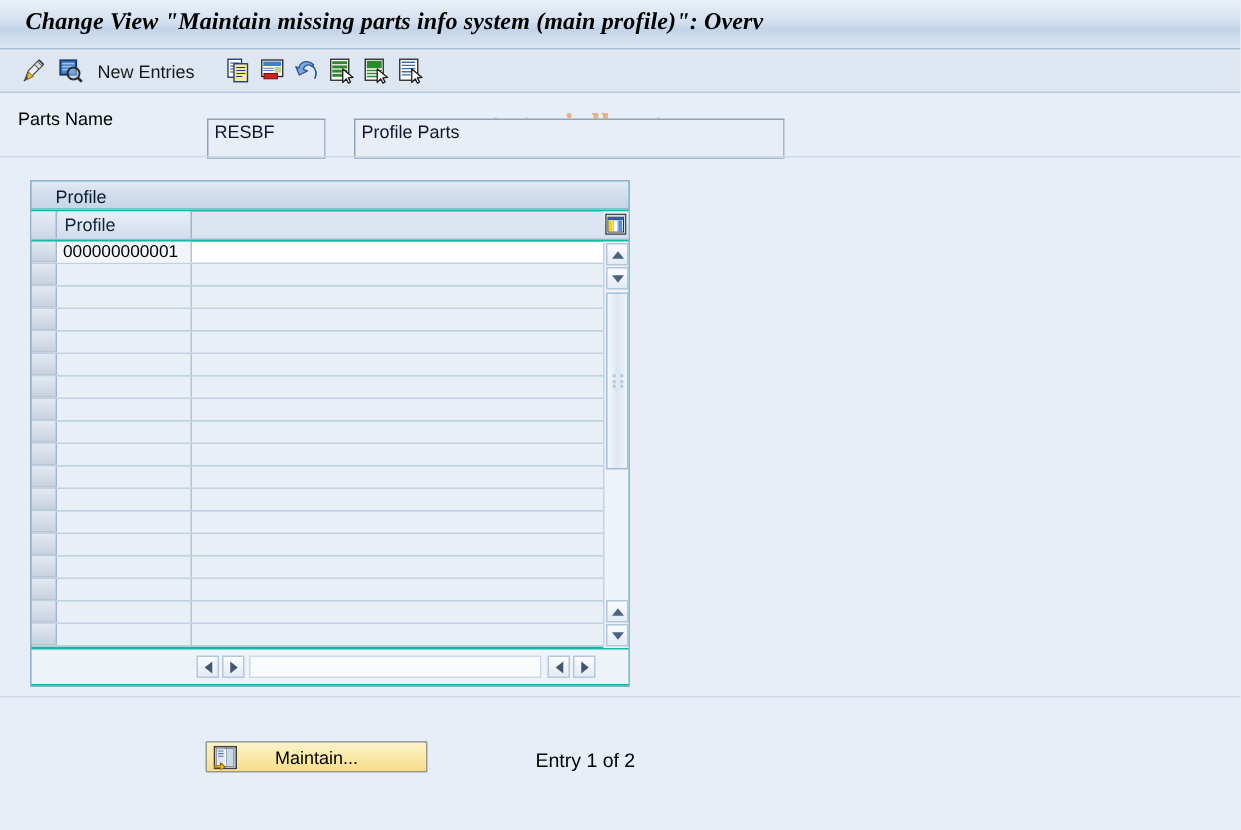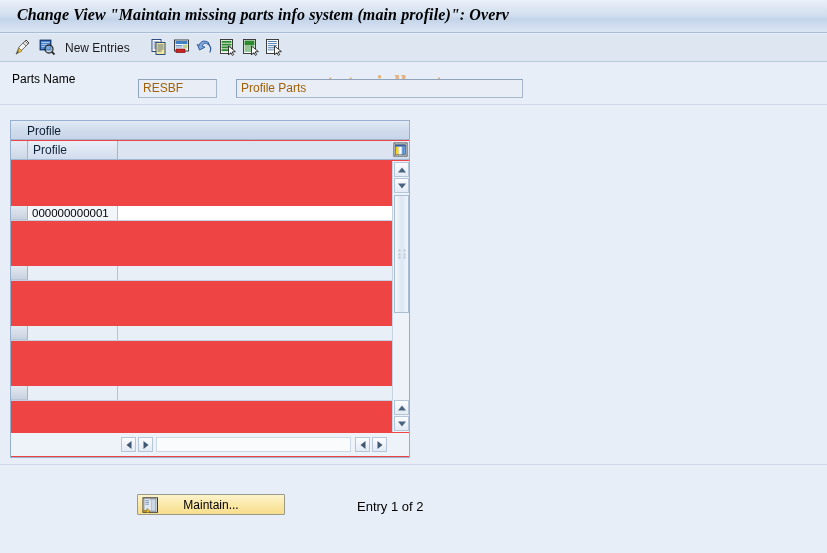--- a/index.html
+++ b/index.html
@@ -85,43 +85,43 @@
   }
   .inp {
     position: absolute;
     box-sizing: border-box;
     background: #e9eef6;
     border: 1px solid #a6b7cc;
     border-top-color: #8fa3bd;
     border-left-color: #8fa3bd;
     font-family: "Liberation Sans", sans-serif;
     font-size: 12px;
-    color: #a16207;
+    color: #0f172a;
     padding: 0 4px;
     line-height: 17px;
-    height: 19px;
+    height: 27px;
     white-space: nowrap;
     overflow: hidden;
   }
   #table-name-input { left: 138px; top: 79px; width: 79px; }
   #table-desc-input { left: 236px; top: 79px; width: 287px; }
 
   .hr-under-field {
     position: absolute; left: 0; top: 104px; width: 827px; height: 1px;
     background: #cdd9e8;
   }
 
   
   .tbl-outer {
     position: absolute;
-    left: 10px; top: 120px;
+    left: 20px; top: 120px;
     width: 400px; height: 338px;
     box-sizing: border-box;
     border: 1px solid #97b0cd;
-    background: #ef4444;
+    background: #14b8a6;
   }
   .grp-header {
     position: absolute; left: 0; top: 0;
     width: 398px; height: 19px;
     background: linear-gradient(to bottom, #e2eaf5 0%, #cfdcec 55%, #c6d5e8 100%);
     border-bottom: 1px solid #9fb5d0;
     box-sizing: border-box;
   }
   .grp-header-text {
     position: absolute; left: 16px; top: 3px;
@@ -167,21 +167,20 @@
     left: 0; top: 40px;
     width: 381px; height: 271px;
     overflow: hidden;
   }
   .row {
     position: relative;
     height: 15px;
     border-bottom: 1px solid #c3d0e0;
     box-sizing: border-box;
     background: #e9eff7;
-    margin-top: 45px;
   }
   .row .rowsel {
     position: absolute; left: 0; top: 0; width: 17px; height: 14px;
     background: linear-gradient(to bottom,#e3e9f1,#c8d2df);
     border-right: 1px solid #9fb5d0;
     border-bottom: 1px solid #b9c6d6;
     box-sizing: border-box;
   }
   .row .c-profile {
     position: absolute; left: 18px; top: 0; width: 89px; height: 14px;

